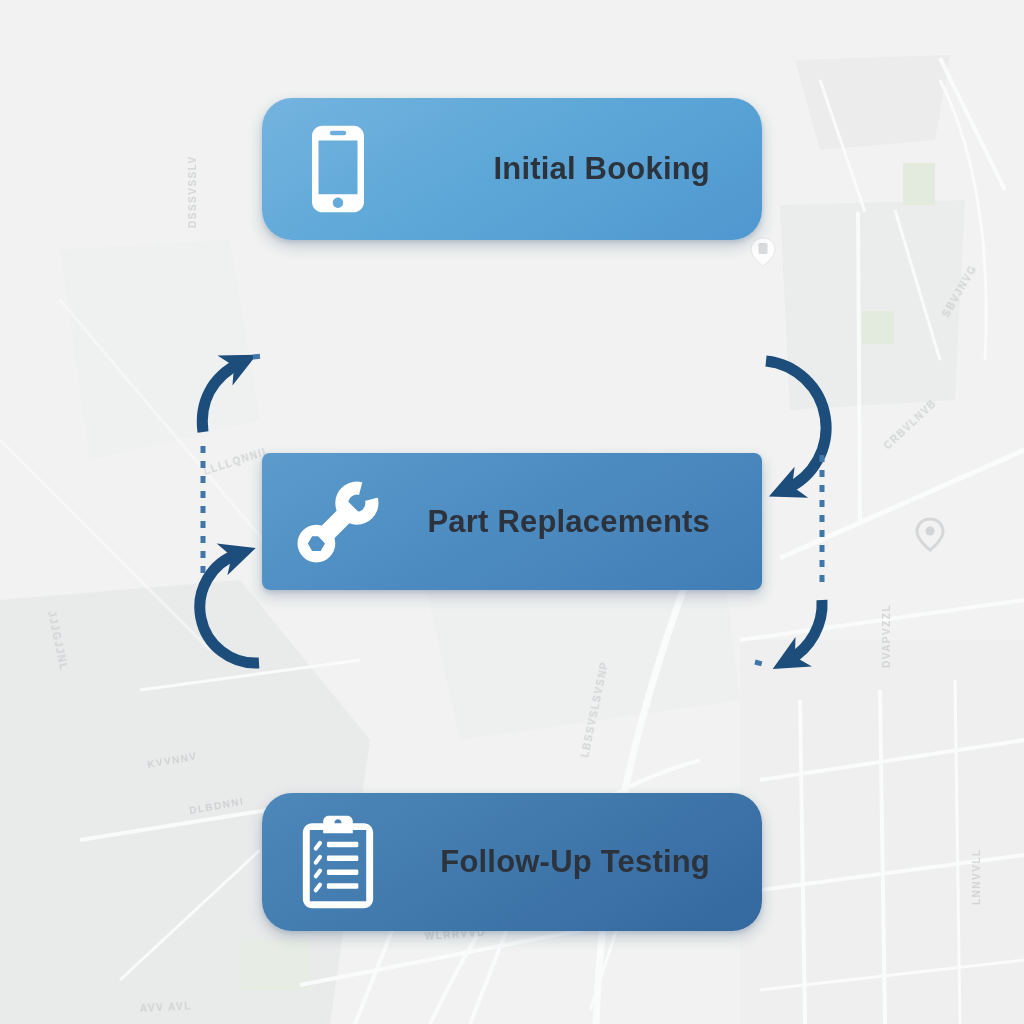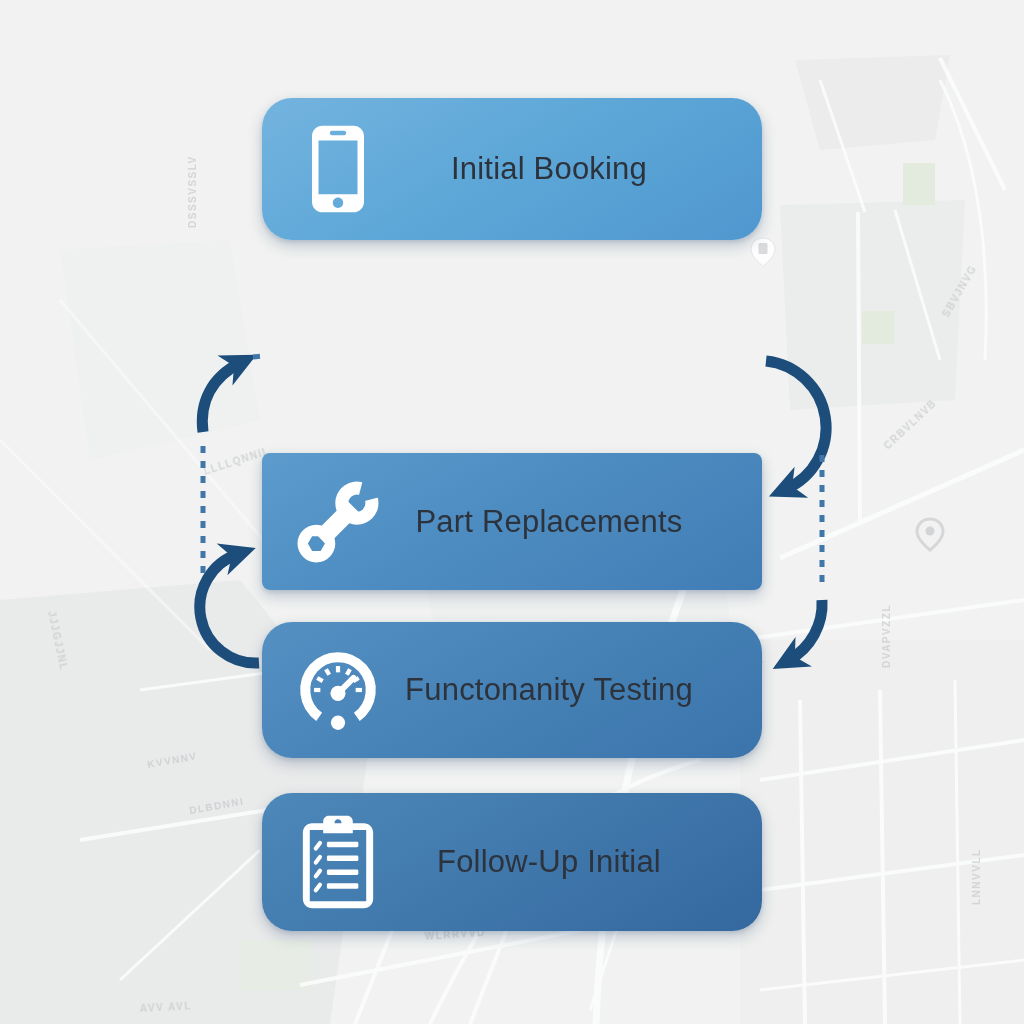--- a/index.html
+++ b/index.html
@@ -10,22 +10,22 @@
   .step{position:absolute;left:262px;width:500px;border-radius:30px;
         display:flex;align-items:center;z-index:3;
         box-shadow:0 6px 14px rgba(45,75,115,.25),0 2px 4px rgba(45,75,115,.15);}
   .s1{top:98px;height:142px;background:linear-gradient(150deg,#74b3df 0%,#5ea8d8 45%,#4f97cf 100%);}
   .s2{top:278px;height:140px;background:linear-gradient(150deg,#63a3d4 0%,#5194c9 50%,#4583bb 100%);}
   .s3{top:453px;height:137px;background:linear-gradient(150deg,#5c9bcc 0%,#4c8bc0 50%,#417db5 100%);border-radius:8px;}
   .s4{top:622px;height:136px;background:linear-gradient(150deg,#5590c3 0%,#4682b6 50%,#3b74ab 100%);}
   .s5{top:793px;height:138px;background:linear-gradient(150deg,#4d88ba 0%,#4078ac 50%,#34689e 100%);}
   .icon-wrap{width:100px;margin-left:26px;flex:0 0 auto;display:flex;
              align-items:center;justify-content:center;}
-  .step-label{flex:1;text-align:center;padding-right:52px;
-              font-size:31px;font-weight:normal;color:#2d333c;letter-spacing:.2px;}
+  .step-label{flex:1;text-align:right;padding-right:52px;
+              font-size:31px;font-weight:bold;color:#2d333c;letter-spacing:.2px;}
   .map-label{font-size:10px;letter-spacing:1.5px;fill:#c3c6c9;font-weight:bold;}
 </style>
 </head>
 <body>
 
 <div id="canvas">
 
   <svg id="map-bg" width="1024" height="1024">
     <rect width="1024" height="1024" fill="#f1f2f1"></rect>
     <g>
@@ -137,56 +137,36 @@
               <rect width="100" height="100" fill="#fff"></rect>
             </g>
           <polygon points="24,62 60,26 74,40 38,76"></polygon>
           <path fill-rule="evenodd" d="M26 53 C37.6 53 47 62.4 47 74 C47 85.6 37.6 95 26 95 C14.4 95 5 85.6 5 74 C5 62.4 14.4 53 26 53 Z M35.5 74 L30.75 82.2 L21.25 82.2 L16.5 74 L21.25 65.8 L30.75 65.8 Z"></path>
         </g>
       </svg>
     </div>
     <div class="step-label">Part Replacements</div>
   </div>
 
-  <div class="step s4">
-    <div class="icon-wrap">
-      <svg width="84" height="84" viewBox="0 0 100 100">
-        <path d="M27.6 81.9 A39 39 0 1 1 72.4 81.9" stroke="#fff" stroke-width="12" fill="none"></path>
-        <g stroke="#fff" stroke-width="5">
-          <line x1="29" y1="50" x2="21.5" y2="50"></line>
-          <line x1="31.8" y1="39.5" x2="25.3" y2="35.75"></line>
-          <line x1="39.5" y1="31.8" x2="35.75" y2="25.3"></line>
-          <line x1="50" y1="29" x2="50" y2="21.5"></line>
-          <line x1="60.5" y1="31.8" x2="64.25" y2="25.3"></line>
-          <line x1="68.2" y1="39.5" x2="74.7" y2="35.75"></line>
-          <line x1="71" y1="50" x2="78.5" y2="50"></line>
-        </g>
-        <line x1="50" y1="54" x2="68.5" y2="35.5" stroke="#fff" stroke-width="7" stroke-linecap="round"></line>
-        <circle cx="50" cy="54" r="9" fill="#fff"></circle>
-        <circle cx="50" cy="89" r="8.5" fill="#fff"></circle>
-      </svg>
-    </div>
-    <div class="step-label">Functonanity Testing</div>
-  </div>
 
   <div class="step s5">
     <div class="icon-wrap">
       <svg width="74" height="94" viewBox="0 0 80 100">
         <path fill="#fff" fill-rule="evenodd" d="M12 8 H68 C73.5 8 78 12.5 78 18 V90 C78 95.5 73.5 100 68 100 H12 C6.5 100 2 95.5 2 90 V18 C2 12.5 6.5 8 12 8 Z M9.5 15.5 H70.5 V92.5 H9.5 Z"></path>
         <path fill="#fff" fill-rule="evenodd" d="M30 0 H50 C53.3 0 56 2.7 56 6 V19 H24 V6 C24 2.7 26.7 0 30 0 Z M40 3.7 C42.1 3.7 43.8 5.4 43.8 7.5 C43.8 9.6 42.1 11.3 40 11.3 C37.9 11.3 36.2 9.6 36.2 7.5 C36.2 5.4 37.9 3.7 40 3.7 Z"></path>
         <g stroke="#fff" stroke-width="4.5" stroke-linecap="round">
           <line x1="16" y1="35.5" x2="20.5" y2="29.5"></line>
           <line x1="16" y1="50.5" x2="20.5" y2="44.5"></line>
           <line x1="16" y1="65.5" x2="20.5" y2="59.5"></line>
           <line x1="16" y1="80.5" x2="20.5" y2="74.5"></line>
         </g>
         <g fill="#fff">
           <rect x="28" y="28" width="34" height="6" rx="1.5"></rect>
           <rect x="28" y="43" width="34" height="6" rx="1.5"></rect>
           <rect x="28" y="58" width="34" height="6" rx="1.5"></rect>
           <rect x="28" y="73" width="34" height="6" rx="1.5"></rect>
         </g>
       </svg>
     </div>
-    <div class="step-label">Follow-Up Initial</div>
+    <div class="step-label">Follow-Up Testing</div>
   </div>
 
 </div>
 
 </body></html>

